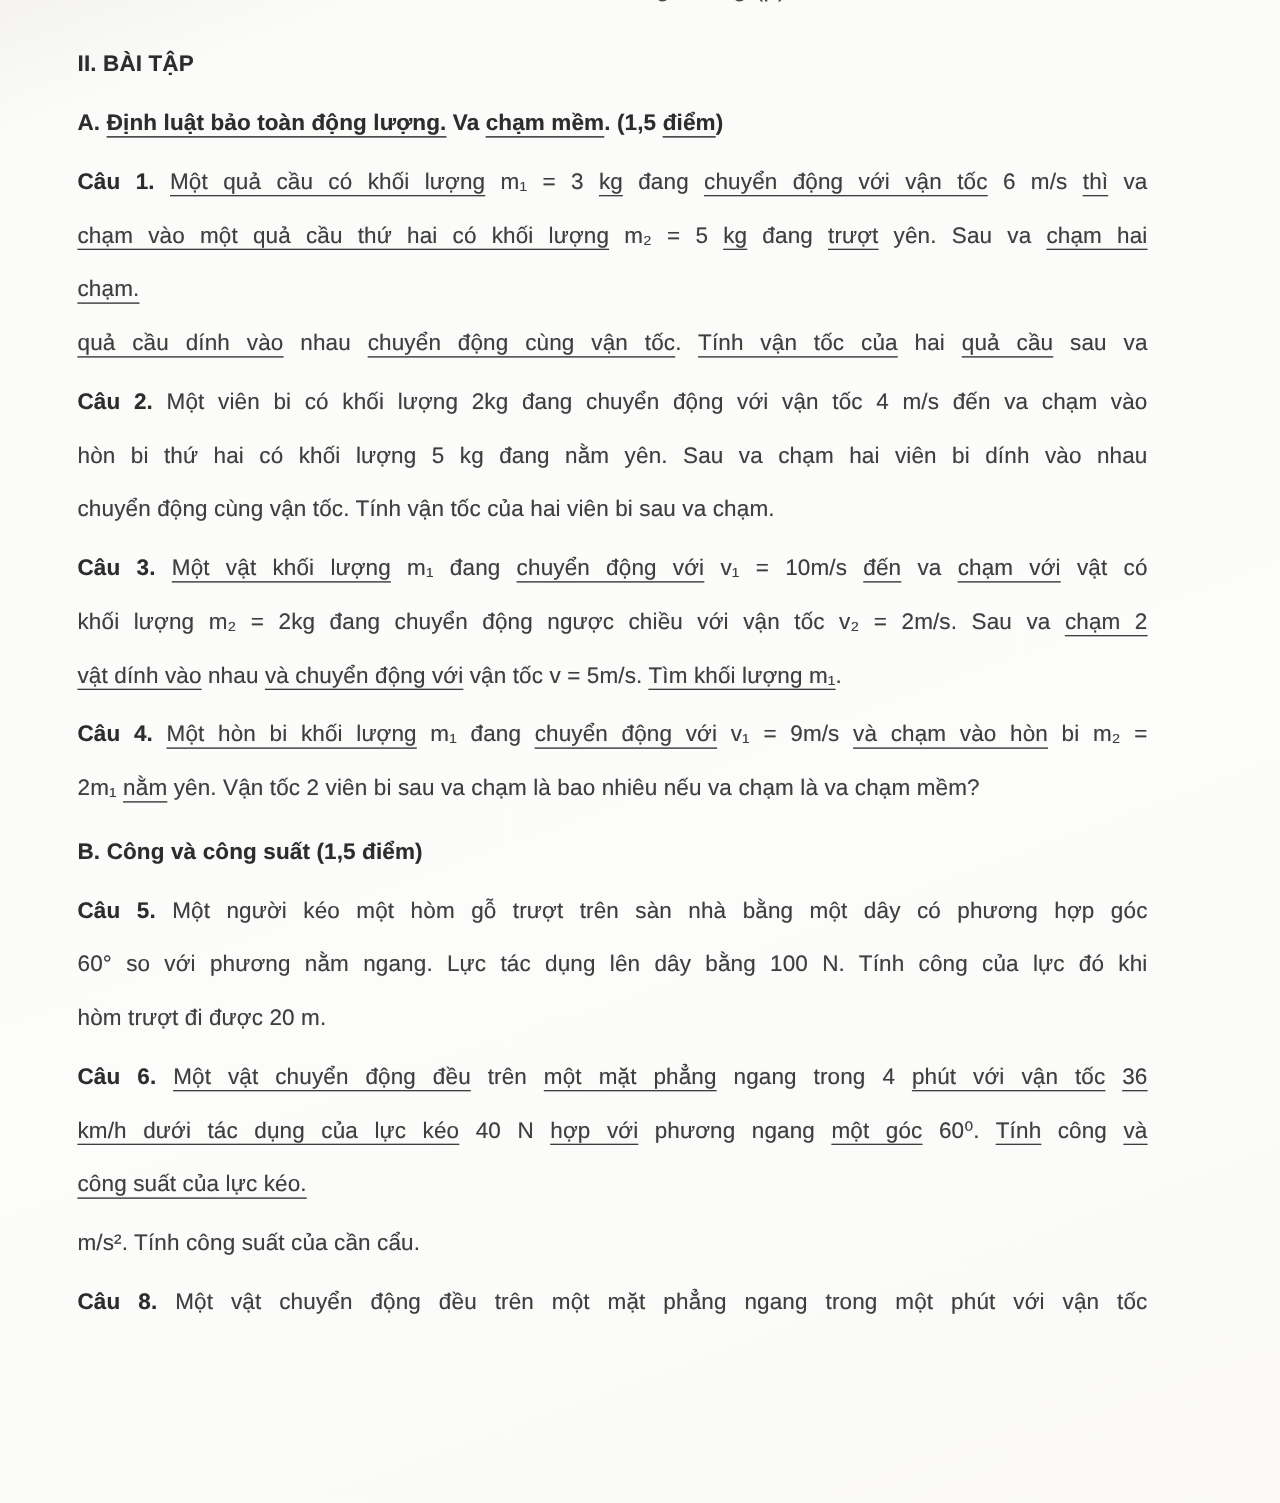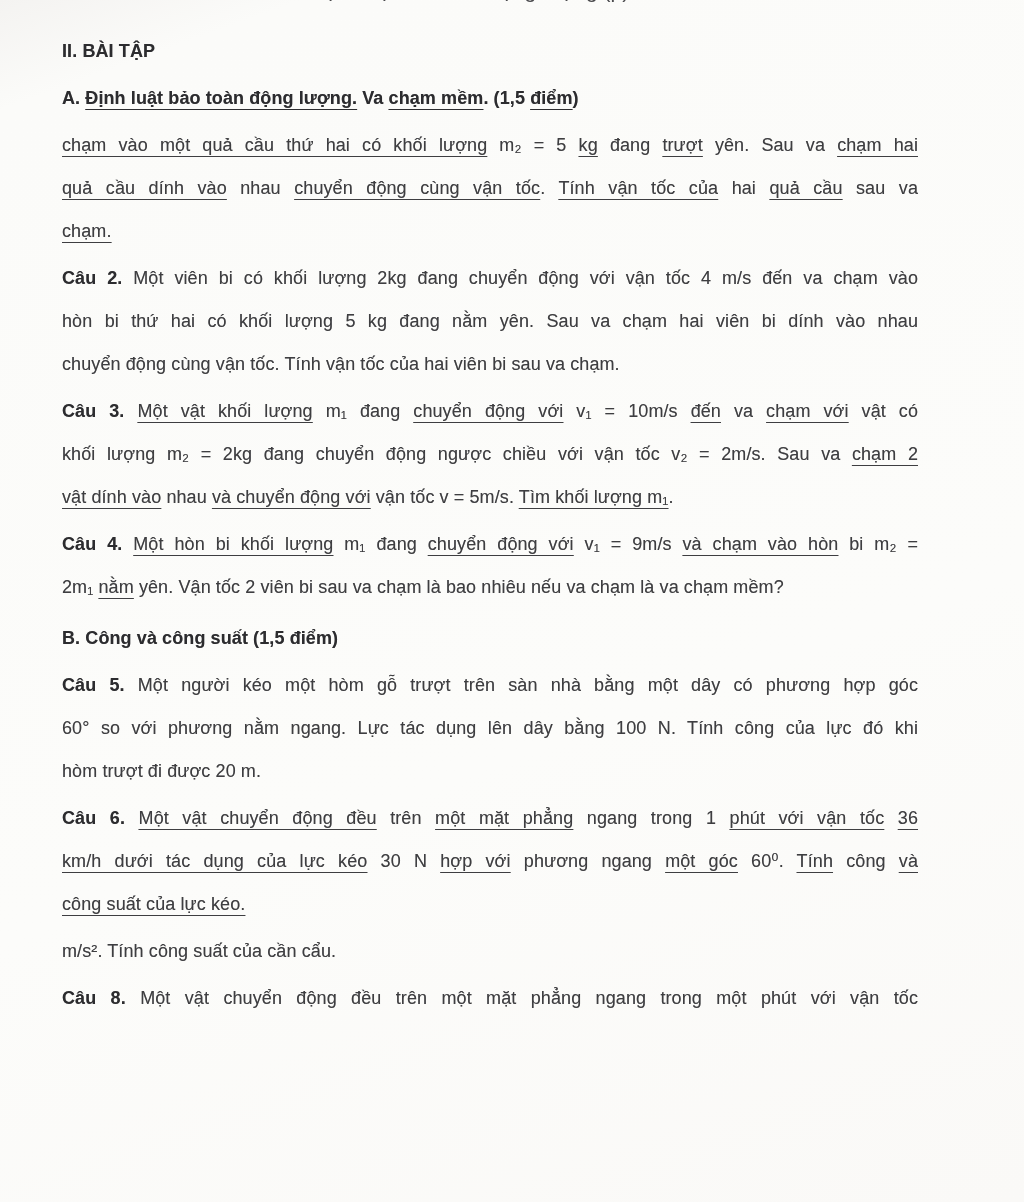--- a/index.html
+++ b/index.html
@@ -49,23 +49,24 @@
     <span>Phát biểu và viết biểu thức định luật bảo toàn động lượng (p)</span>
   </div>
   <div class="doc">
       <div class="para heading">
         <div class="line"><span class="b">II. BÀI TẬP</span></div>
       </div>
       <div class="para heading">
         <div class="line"><span class="b">A. </span><span class="b sq">Định luật bảo toàn động lượng.</span><span class="b"> Va </span><span class="b sq">chạm mềm</span><span class="b">. (1,5 </span><span class="b sq">điểm</span><span class="b">)</span></div>
       </div>
       <div class="para">
+        <div class="line full"><span class="b">Câu 1. </span><span class="sq">Một quả cầu có khối lượng</span><span> m₁ = 3 </span><span class="sq">kg</span><span> đang </span><span class="sq">chuyển động với vận tốc</span><span> 6 m/s </span><span class="sq">thì</span><span> va</span></div>
         <div class="line full"><span class="sq">chạm vào một quả cầu thứ hai có khối lượng</span><span> m₂ = 5 </span><span class="sq">kg</span><span> đang </span><span class="sq">trượt</span><span> yên. Sau va </span><span class="sq">chạm hai</span></div>
+        <div class="line"><span class="sq">chạm.</span></div>
         <div class="line full"><span class="sq">quả cầu dính vào</span><span> nhau </span><span class="sq">chuyển động cùng vận tốc</span><span>. </span><span class="sq">Tính vận tốc của</span><span> hai </span><span class="sq">quả cầu</span><span> sau va</span></div>
-        <div class="line"><span class="sq">chạm.</span></div>
       </div>
       <div class="para">
         <div class="line full"><span class="b">Câu 2. </span><span>Một viên bi có khối lượng 2kg đang chuyển động với vận tốc 4 m/s đến va chạm vào</span></div>
         <div class="line full"><span>hòn bi thứ hai có khối lượng 5 kg đang nằm yên. Sau va chạm hai viên bi dính vào nhau</span></div>
         <div class="line"><span>chuyển động cùng vận tốc. Tính vận tốc của hai viên bi sau va chạm.</span></div>
       </div>
       <div class="para">
         <div class="line full"><span class="b">Câu 3. </span><span class="sq">Một vật khối lượng</span><span> m₁ đang </span><span class="sq">chuyển động với</span><span> v₁ = 10m/s </span><span class="sq">đến</span><span> va </span><span class="sq">chạm với</span><span> vật có</span></div>
         <div class="line full"><span>khối lượng m₂ = 2kg đang chuyển động ngược chiều với vận tốc v₂ = 2m/s. Sau va </span><span class="sq">chạm 2</span></div>
         <div class="line"><span class="sq">vật dính vào</span><span> nhau </span><span class="sq">và chuyển động với</span><span> vận tốc v = 5m/s. </span><span class="sq">Tìm khối lượng m₁</span><span>.</span></div>
@@ -76,22 +77,22 @@
       </div>
       <div class="para heading extra-gap">
         <div class="line"><span class="b">B. Công và công suất (1,5 điểm)</span></div>
       </div>
       <div class="para">
         <div class="line full"><span class="b">Câu 5. </span><span>Một người kéo một hòm gỗ trượt trên sàn nhà bằng một dây có phương hợp góc</span></div>
         <div class="line full"><span>60° so với phương nằm ngang. Lực tác dụng lên dây bằng 100 N. Tính công của lực đó khi</span></div>
         <div class="line"><span>hòm trượt đi được 20 m.</span></div>
       </div>
       <div class="para">
-        <div class="line full"><span class="b">Câu 6. </span><span class="sq">Một vật chuyển động đều</span><span> trên </span><span class="sq">một mặt phẳng</span><span> ngang trong 1 </span><span class="sq">phút với vận tốc</span><span> </span><span class="sq">36</span></div>
-        <div class="line full"><span class="sq">km/h dưới tác dụng của lực kéo</span><span> 30 N </span><span class="sq">hợp với</span><span> phương ngang </span><span class="sq">một góc</span><span> 60⁰. </span><span class="sq">Tính</span><span> công </span><span class="sq">và</span></div>
+        <div class="line full"><span class="b">Câu 6. </span><span class="sq">Một vật chuyển động đều</span><span> trên </span><span class="sq">một mặt phẳng</span><span> ngang trong 4 </span><span class="sq">phút với vận tốc</span><span> </span><span class="sq">36</span></div>
+        <div class="line full"><span class="sq">km/h dưới tác dụng của lực kéo</span><span> 40 N </span><span class="sq">hợp với</span><span> phương ngang </span><span class="sq">một góc</span><span> 60⁰. </span><span class="sq">Tính</span><span> công </span><span class="sq">và</span></div>
         <div class="line"><span class="sq">công suất của lực kéo.</span></div>
       </div>
       <div class="para">
         <div class="line"><span>m/s². Tính công suất của cần cẩu.</span></div>
       </div>
       <div class="para">
         <div class="line full"><span class="b">Câu 8. </span><span>Một vật chuyển động đều trên một mặt phẳng ngang trong một phút với vận tốc</span></div>
         <div class="line full"></div>
       </div>
     </div>

